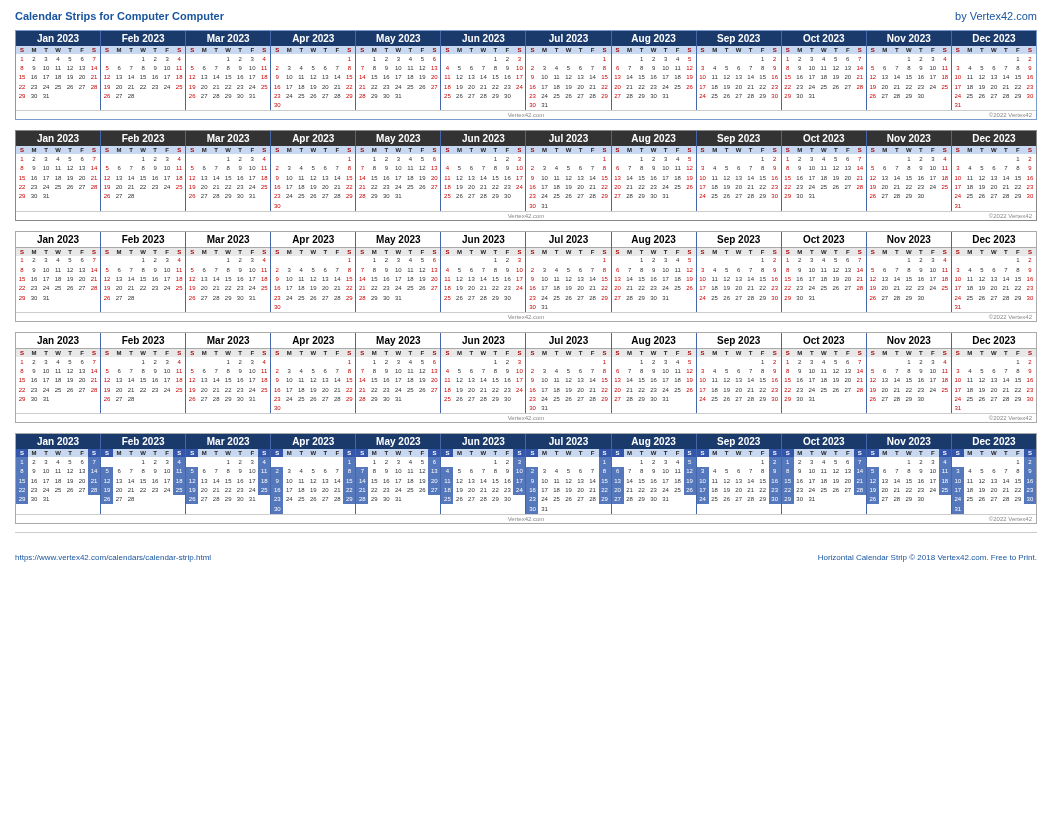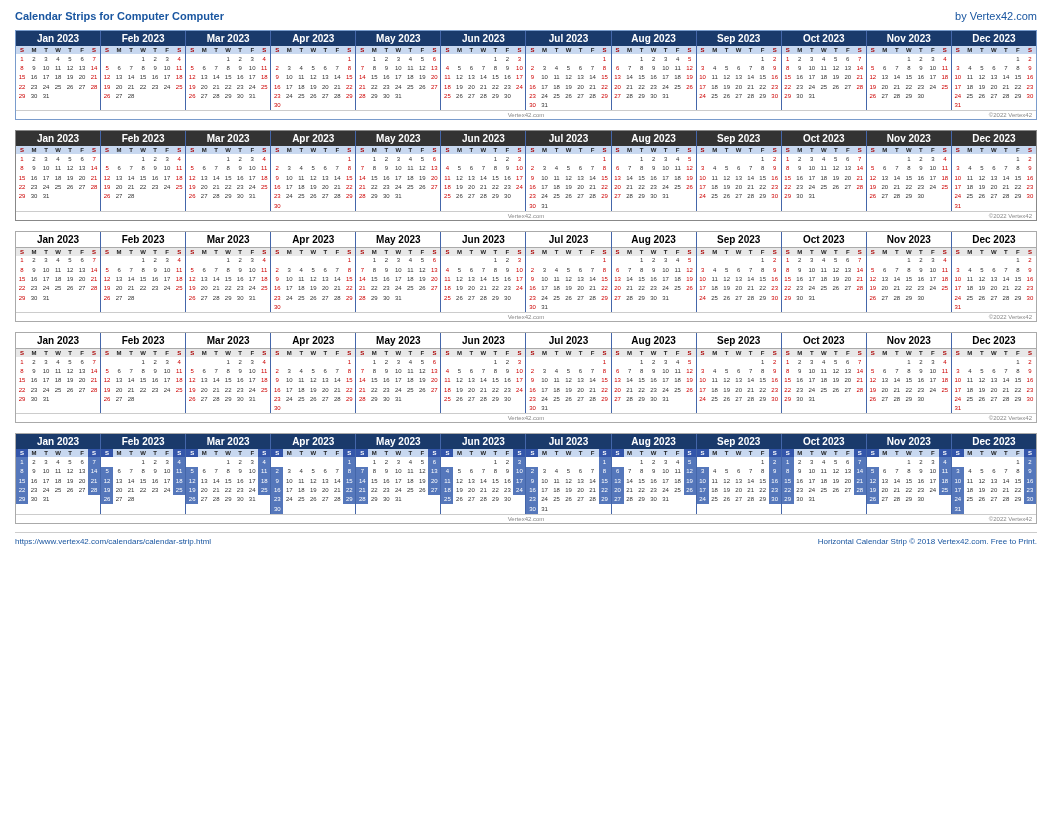--- a/index.html
+++ b/index.html
@@ -99,21 +99,21 @@
       width: 100%;
     }
 
     .page-footer {
       margin-top: 8px;
       display: flex;
       justify-content: space-between;
       font-size: 8px;
       color: #1a56a0;
       border-top: 1px solid #ccc;
-      padding-top: 4px;
+      padding-top: 20px;
     }
   </style>
 </head>
 <body>
 
 <div class="page-header">
   <span class="page-title">Calendar Strips for Computer Computer</span>
   <span class="page-brand">by Vertex42.com</span>
 </div>
 

